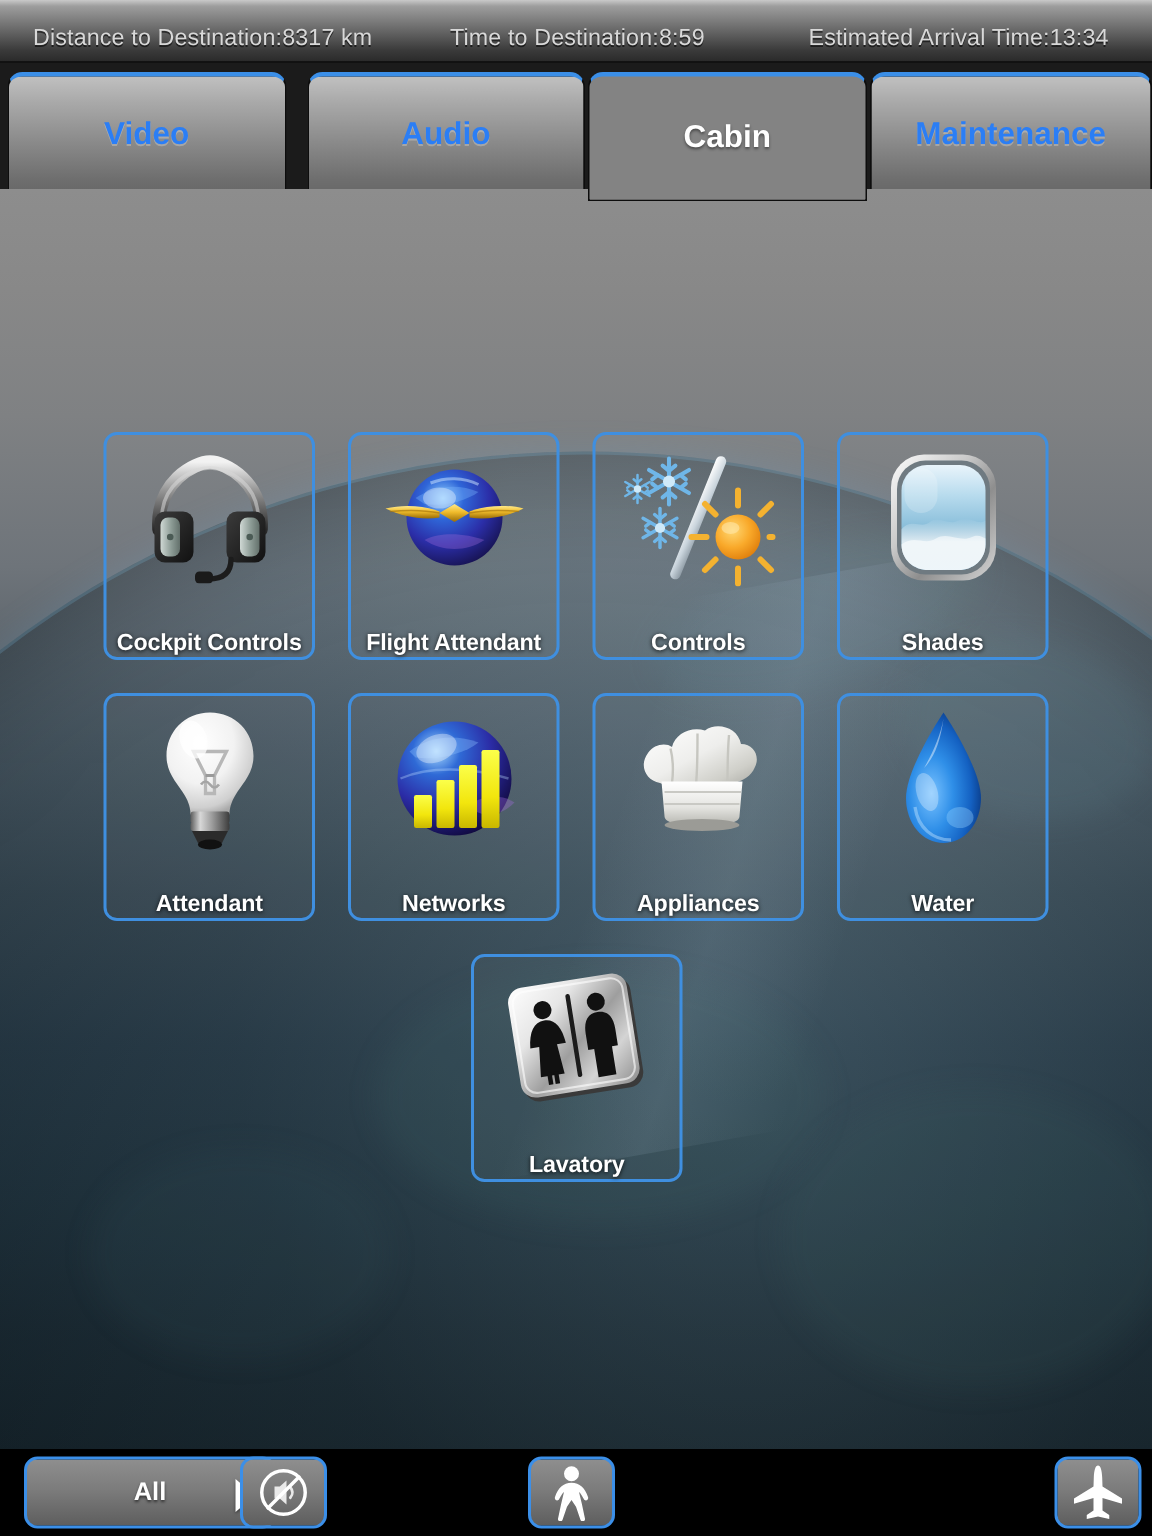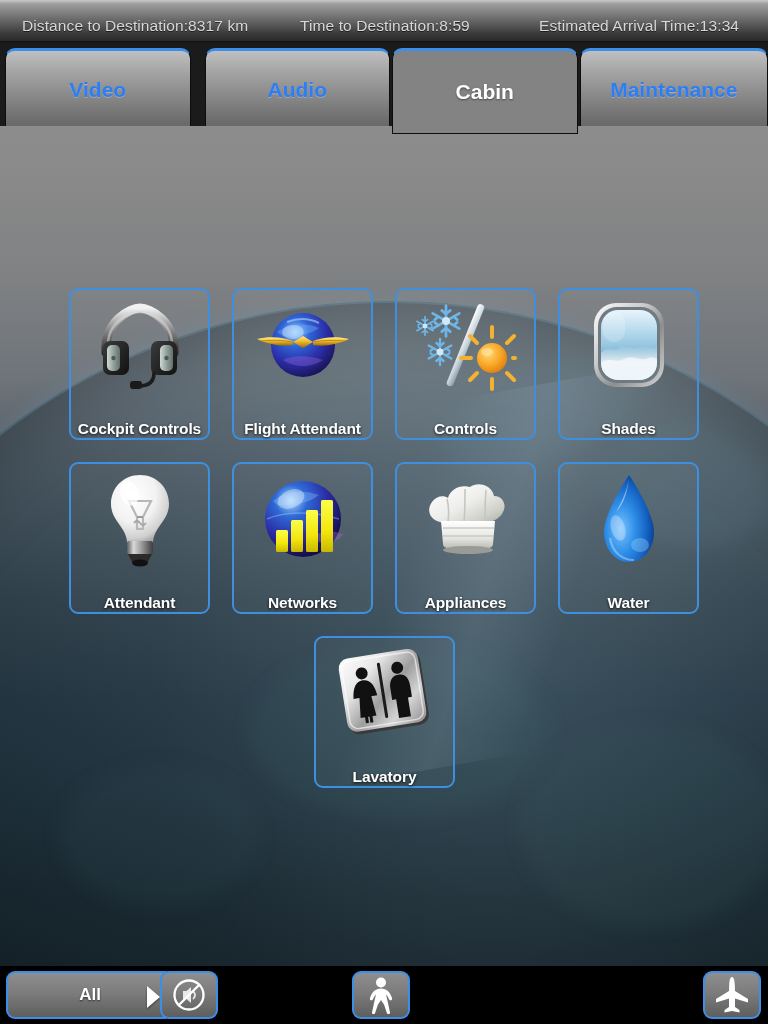--- a/index.html
+++ b/index.html
@@ -139,21 +139,21 @@
     position:absolute; left:0; top:966px; width:768px; height:58px;
     background:#000;
   }
   .bbtn{
     position:absolute; top:5px; height:48px;
     border:2px solid #3b8fe8; border-radius:9px;
     background:linear-gradient(to bottom,#8e8e8e 0%,#7c7c7c 45%,#5e5e5e 100%);
     display:flex; align-items:center; justify-content:center;
     cursor:pointer;
   }
-  .bbtn-all{ left:6px; width:168px; }
+  .bbtn-all{ left:16px; width:168px; }
   .bbtn-all .alltxt{
     color:#fff; font-size:17px; font-weight:bold;
     text-shadow:0 1px 2px rgba(0,0,0,.6);
     position:absolute; left:0; right:0; text-align:center;
   }
   .bbtn-all .arrow{
     position:absolute; right:12px; top:13px;
     width:0;height:0;
     border-left:13px solid #fff;
     border-top:11px solid transparent;

